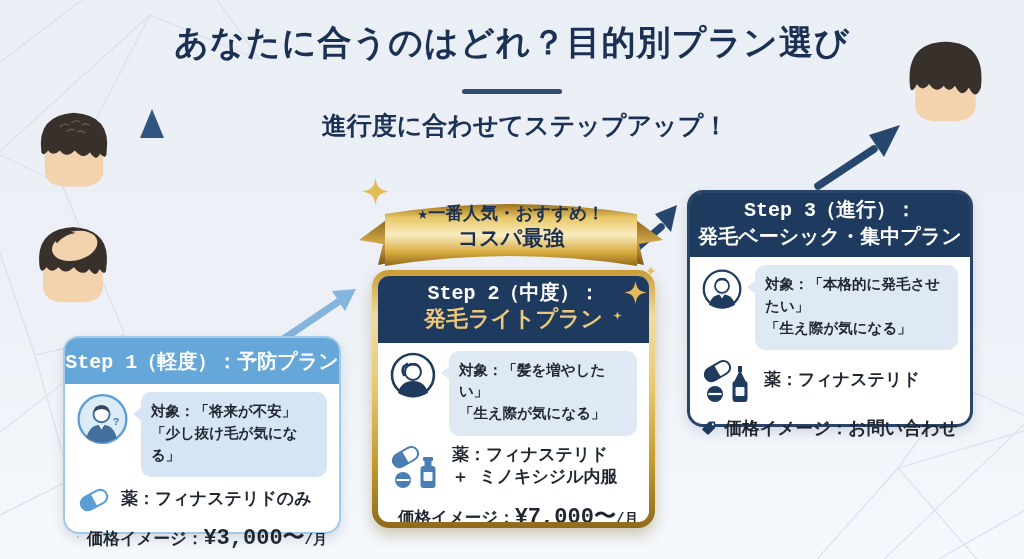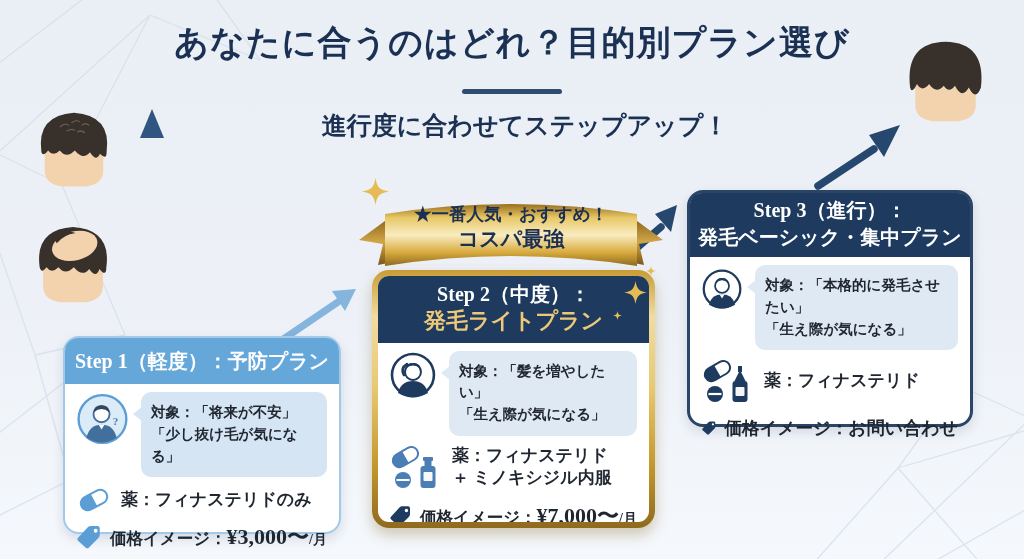--- a/index.html
+++ b/index.html
@@ -1,19 +1,19 @@
 <!DOCTYPE html>
 <html><head>
 <meta charset="utf-8">
 <style>
   html,body{margin:0;padding:0;background:#dfe5ee;}
   .canvas{
     position:relative;width:1024px;height:559px;overflow:hidden;
     background:linear-gradient(180deg,#eaeef5 0%,#edf1f7 55%,#f5f8fc 100%);
-    font-family:Liberation Serif, serif;color:#1f2630;
+    font-family:Liberation Mono, monospace;color:#1f2630;
   }
   .abs{position:absolute;}
   
   .title{top:20px;left:0;width:100%;text-align:center;font-size:34px;font-weight:800;
          color:#1a3154;letter-spacing:1px;}
   .divider{left:462px;top:89px;width:100px;height:5px;background:#2d4c70;border-radius:3px;}
   .subtitle{top:109px;left:0;width:100%;text-align:center;font-size:25px;font-weight:800;color:#1a3154;padding-left:13px;}
   
   .card{background:#fff;border-radius:16px;box-shadow:0 5px 12px rgba(30,58,94,.14);}
   .card1{left:63px;top:336px;width:274px;height:194px;border:2px solid #a3c9e8;}

